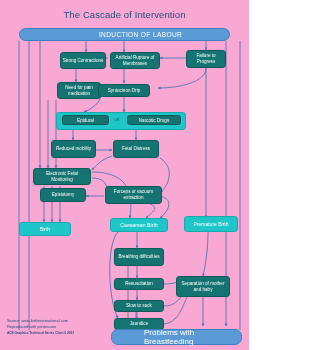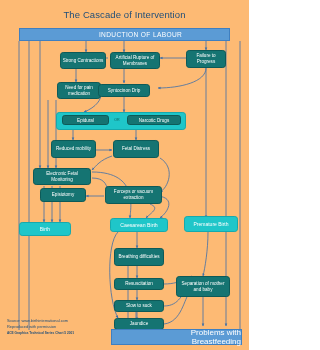--- a/index.html
+++ b/index.html
@@ -4,21 +4,21 @@
 <style>
   html, body {
     margin: 0;
     padding: 0;
     background: #ffffff;
   }
   #canvas {
     position: relative;
     width: 249px;
     height: 350px;
-    background: #fdba74;
+    background: #f9a8d4;
     font-family: "Liberation Sans", sans-serif;
     overflow: hidden;
   }
   #wires {
     position: absolute;
     left: 0; top: 0;
     width: 249px; height: 350px;
     pointer-events: none;
   }
   .layer-boxes {
@@ -32,26 +32,26 @@
     width: 249px;
     text-align: center;
     font-size: 9.5px;
     color: #1f4e79;
     letter-spacing: .1px;
   }
   .banner {
     position: absolute;
     background: #5b9bd5;
     border: 0.8px solid #3f7fc0;
-    border-radius: 0;
+    border-radius: 7px;
     color: #ffffff;
     display: flex;
     align-items: center;
     justify-content: center;
-    text-align: right;
+    text-align: left;
     box-sizing: border-box;
     padding-left: 32px;
   }
   .banner.top {
     left: 19px; top: 28px;
     width: 211px; height: 13px;
     font-size: 6.6px;
     letter-spacing: .35px;
   }
   .banner.bottom {

